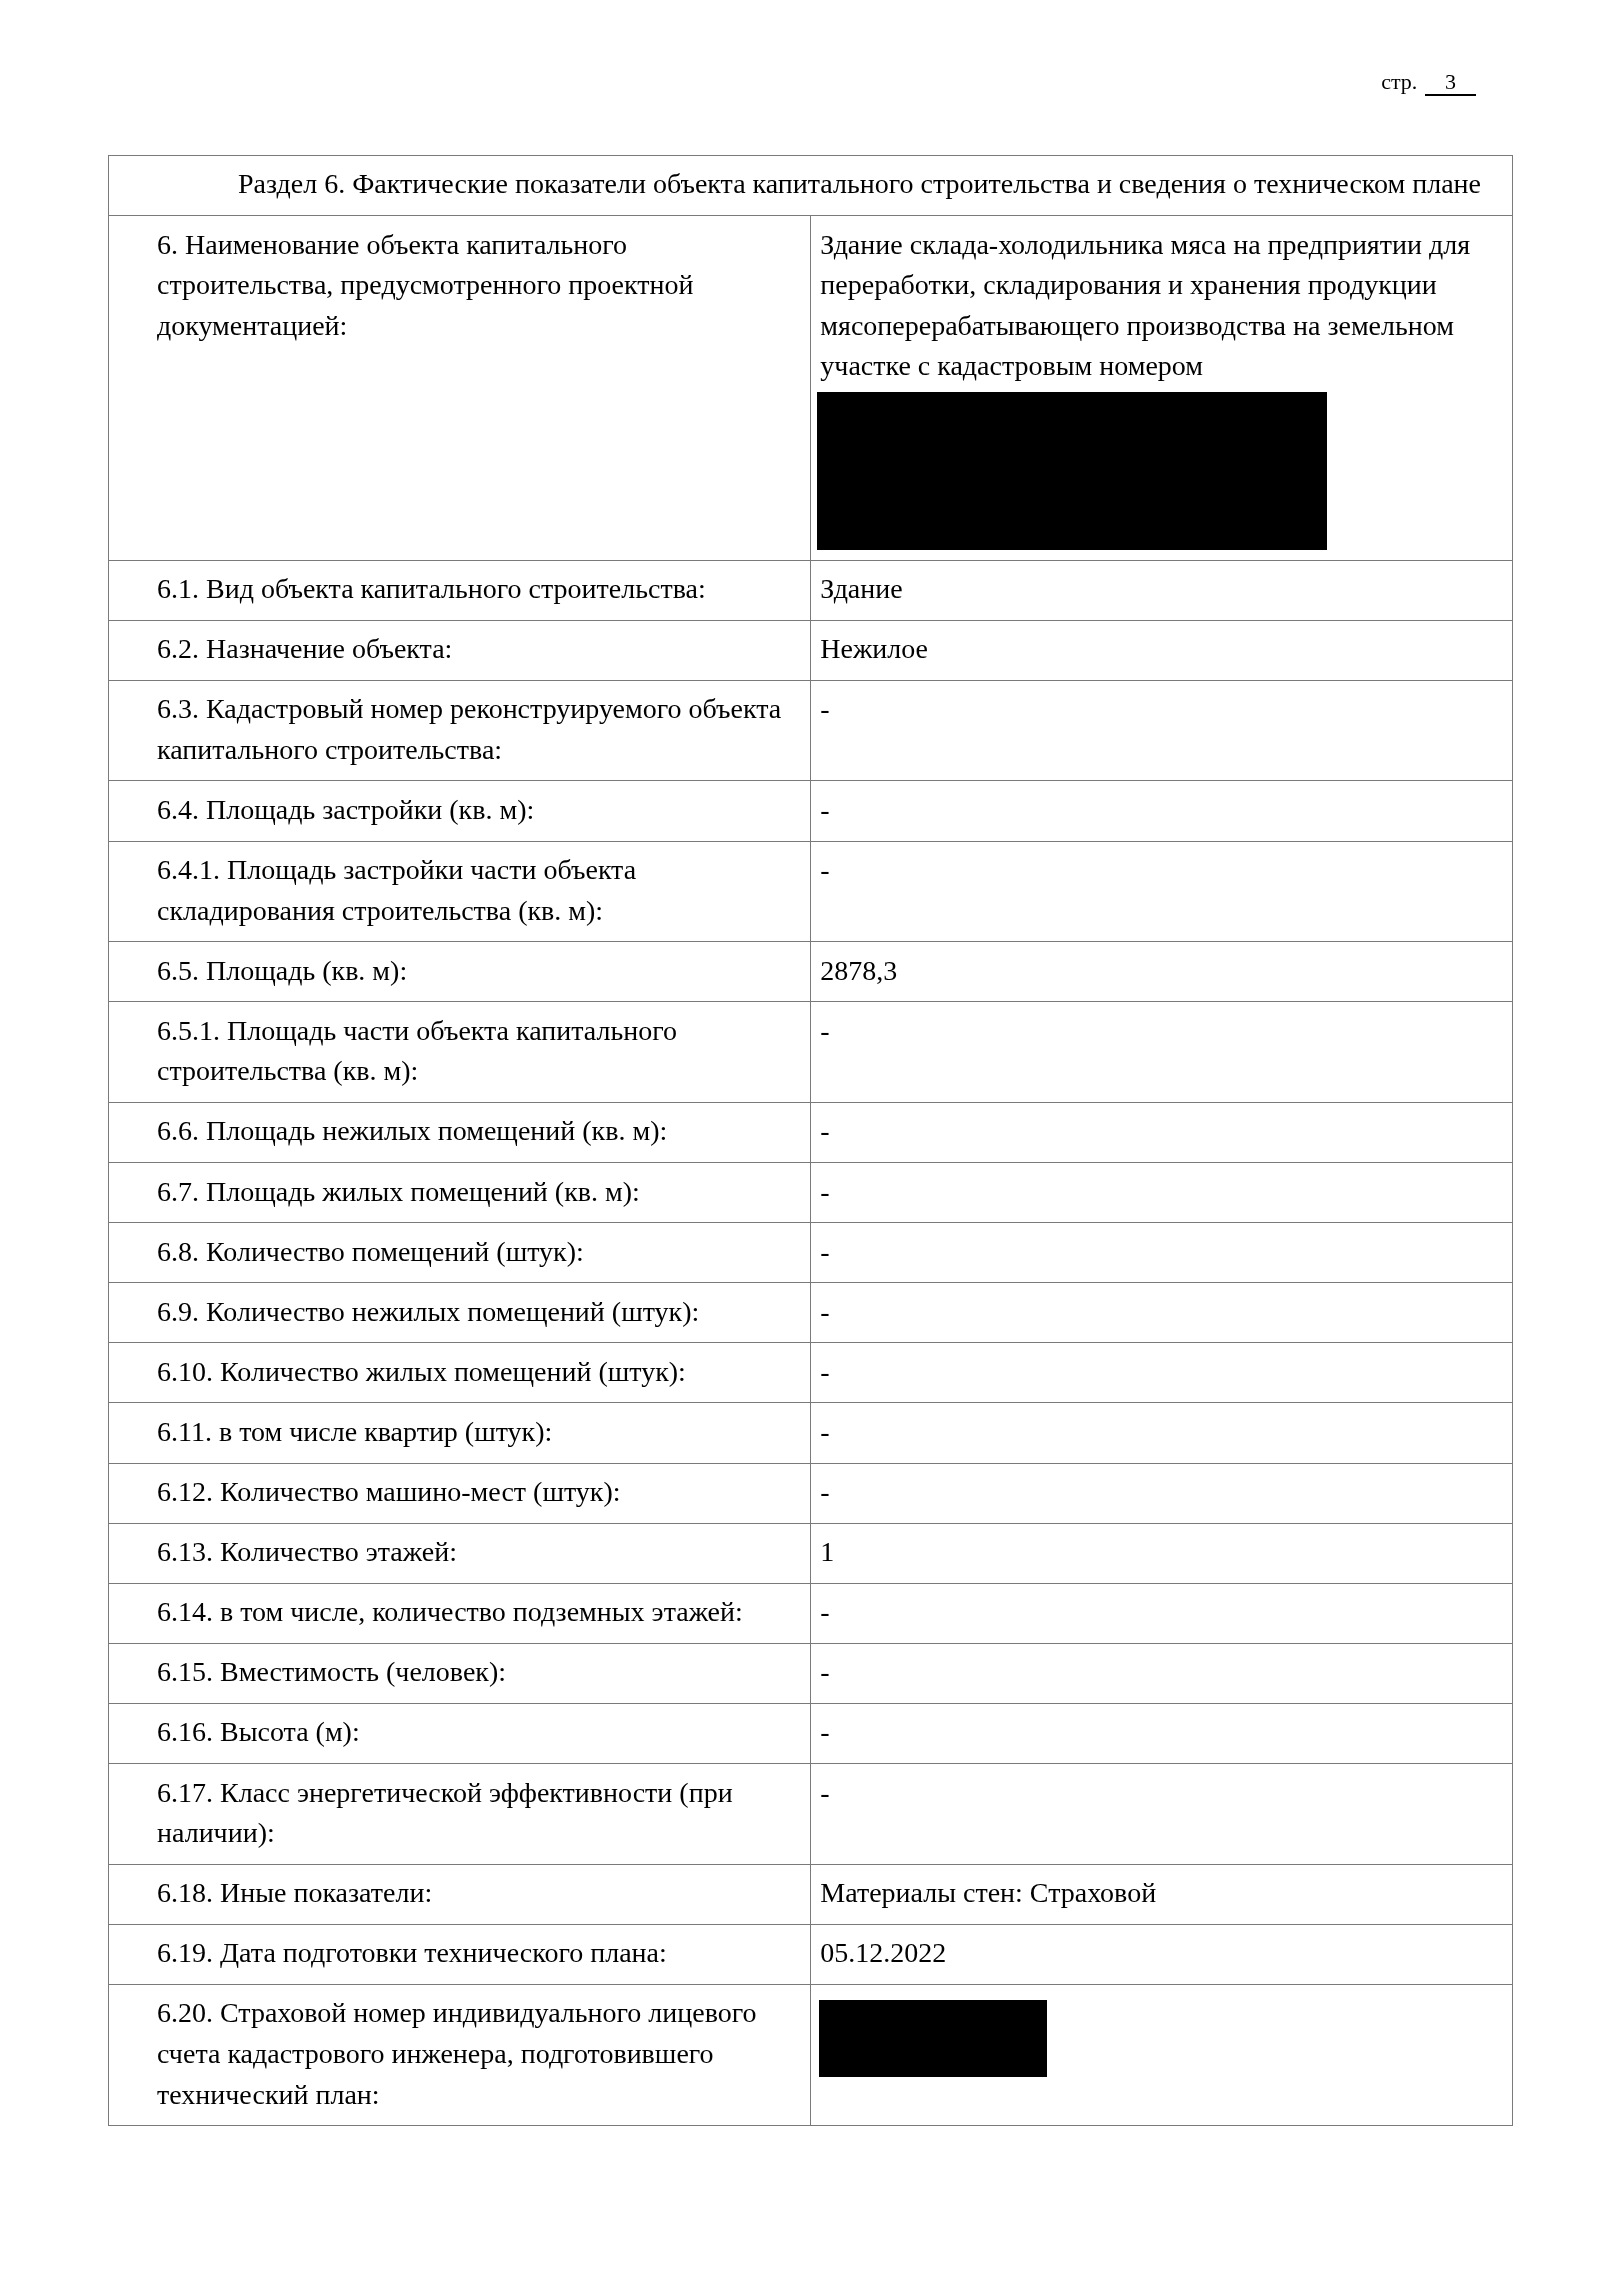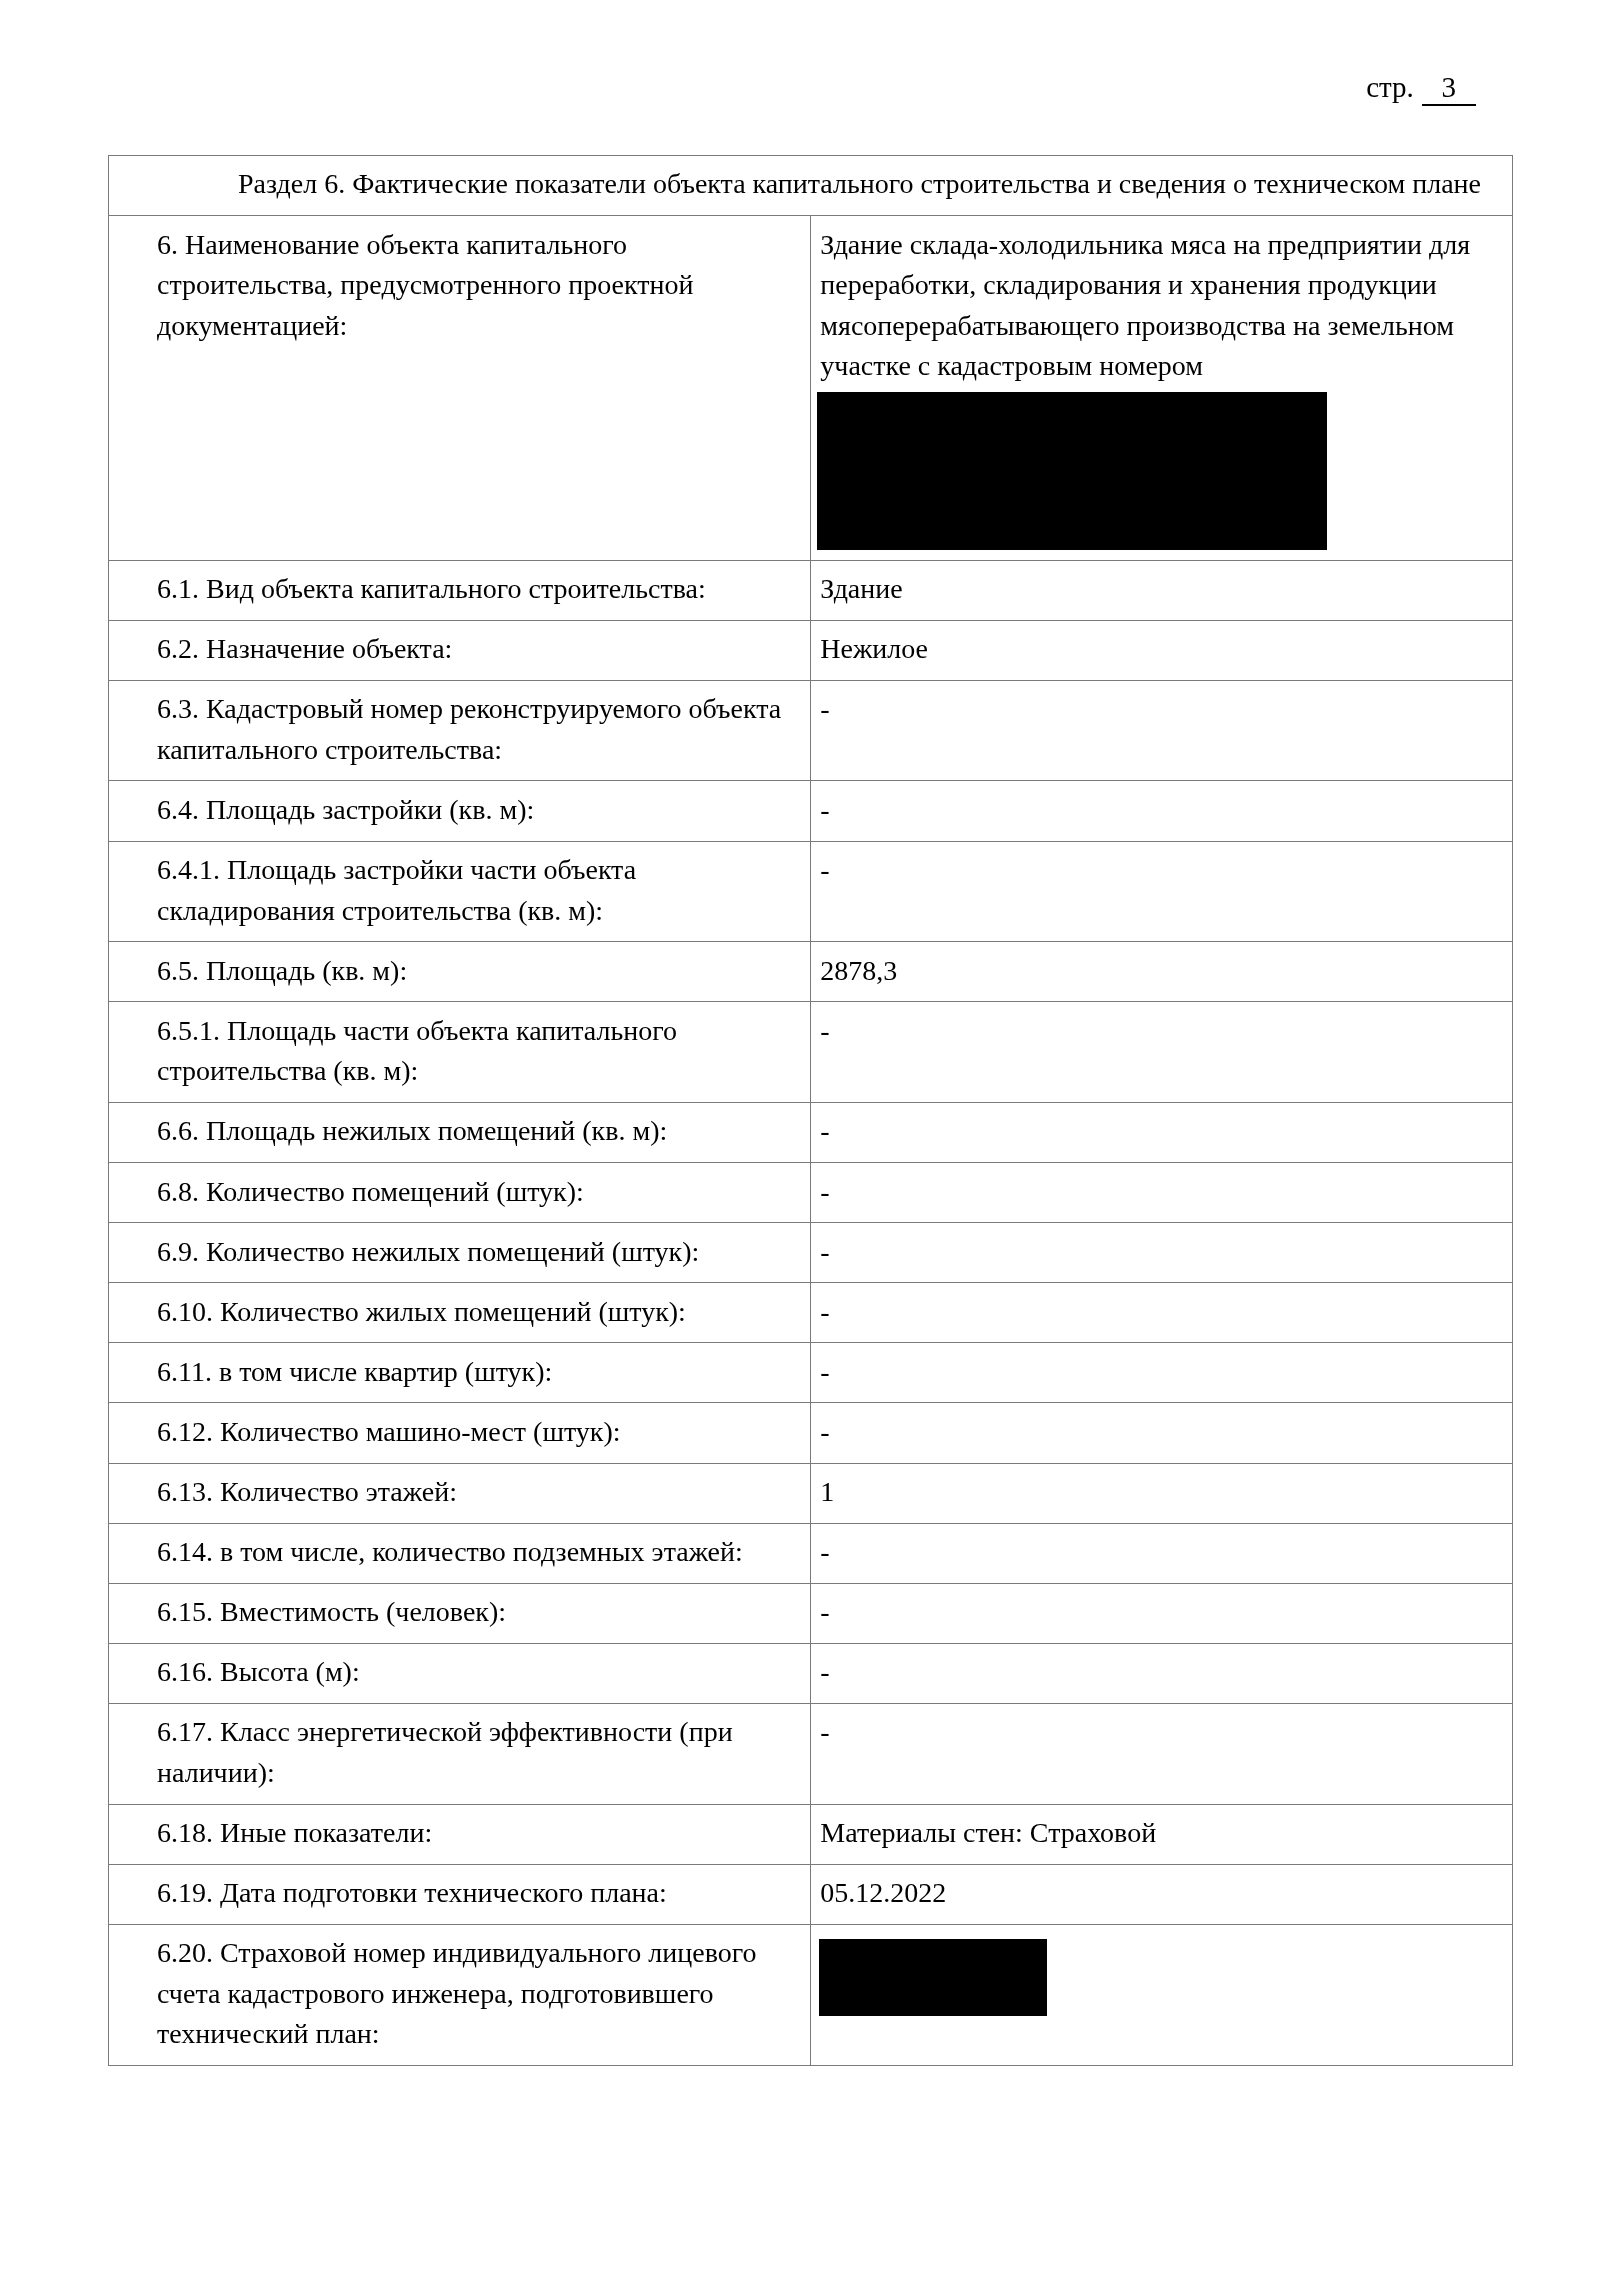--- a/index.html
+++ b/index.html
@@ -10,21 +10,21 @@
   }
   html,body{margin:0;padding:0;}
   body{
     width:1623px;height:2295px;position:relative;
     background:var(--page-bg);color:var(--text-color);
     font-family:"Liberation Serif","DejaVu Serif",serif;
     font-size:28px;line-height:1.45;
   }
   .page-number{
     position:absolute;top:66px;right:147px;
-    font-size:29px;white-space:nowrap;
+    font-size:22px;white-space:nowrap;
   }
   .page-number .num{
     display:inline-block;border-bottom:2.3px solid #000;
     padding:0 20px;margin-left:7.7px;line-height:1.1;
   }
   table.doc-table{
     position:absolute;left:108px;top:155px;width:1405px;
     border-collapse:collapse;table-layout:fixed;
   }
   .doc-table td{
@@ -116,20 +116,26 @@
     </td>
   </tr>
 
   <tr>
     <td class="label-cell">6.6. Площадь нежилых помещений (кв. м):</td>
     <td class="value-cell">
       <span class="value-text">-</span>
     </td>
   </tr>
 
+  <tr>
+    <td class="label-cell">6.7. Площадь жилых помещений (кв. м):</td>
+    <td class="value-cell">
+      <span class="value-text">-</span>
+    </td>
+  </tr>
 
   <tr>
     <td class="label-cell">6.8. Количество помещений (штук):</td>
     <td class="value-cell">
       <span class="value-text">-</span>
     </td>
   </tr>
 
   <tr>
     <td class="label-cell">6.9. Количество нежилых помещений (штук):</td>

